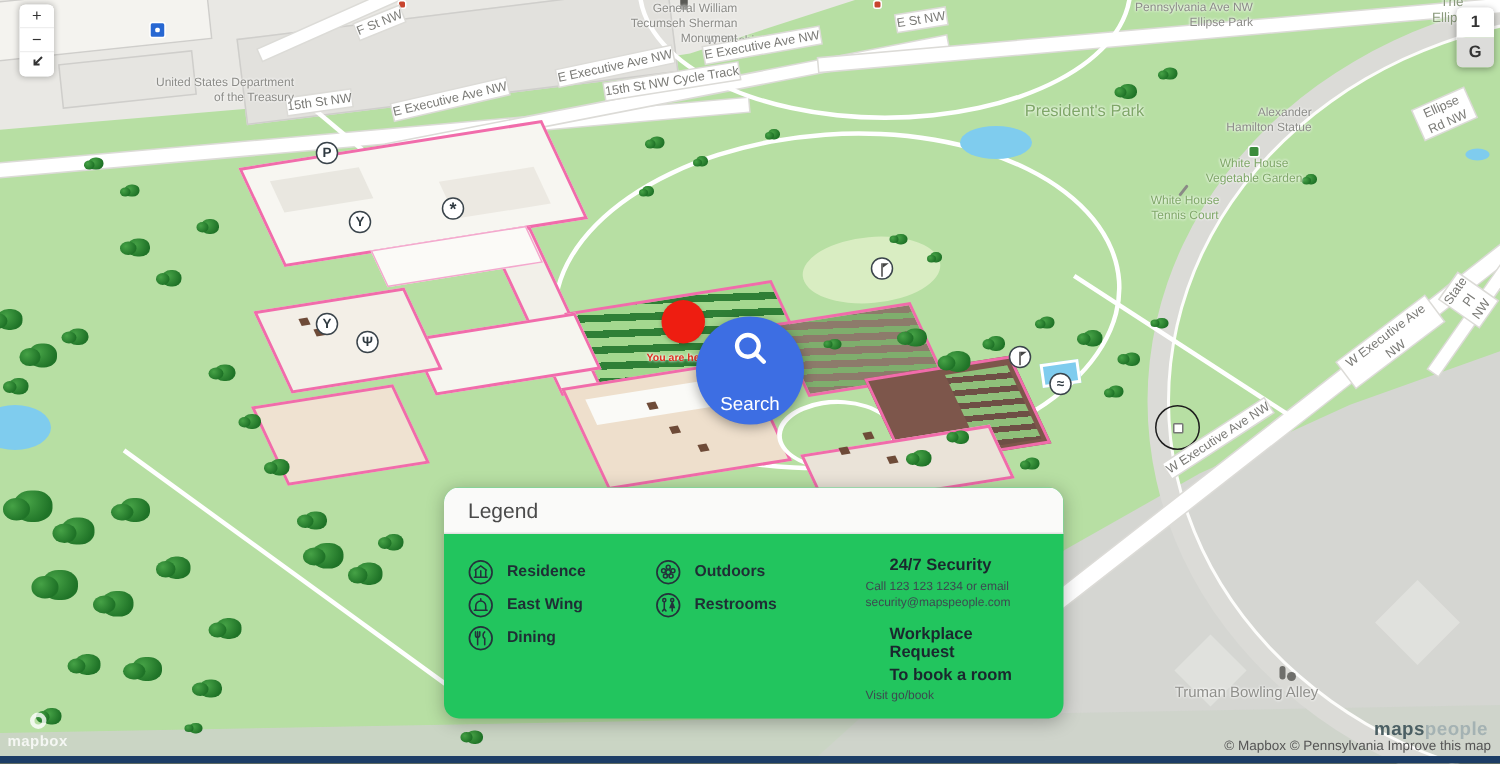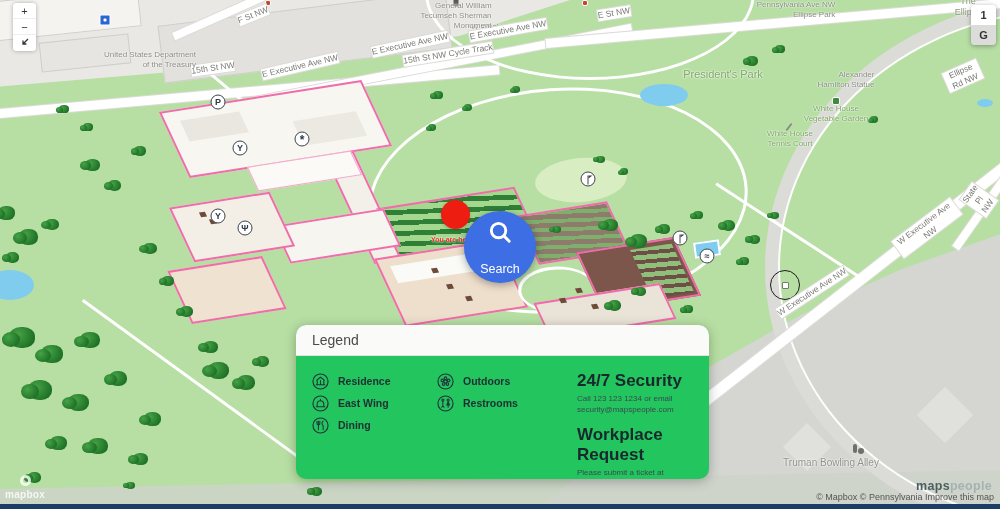--- a/index.html
+++ b/index.html
@@ -80,21 +80,21 @@
           border-radius:10px;box-shadow:0 2px 12px rgba(0,0,0,.28);overflow:hidden;}
   .legend-header{height:31px;line-height:31px;padding-left:16px;font-size:14px;color:#4a4a4a;
           background:#fafaf9;border-bottom:1px solid #e2e2e2;}
   .legend-body{display:flex;padding:14px 0 0 16px;}
   .lcol{width:125px;}
   .lcol2{width:140px;}
   .litem{display:flex;align-items:center;gap:9px;height:22px;}
   .llabel{font-size:10.5px;font-weight:600;color:#1f2e35;}
   .licon{width:17px;height:17px;display:inline-flex;}
   .linfo{width:128px;padding-top:1px;}
-  .linfo h4{margin:0 0 3px;font-size:17px;font-weight:bold;color:#1a282e;}
+  .linfo h4{margin:0 16px 3px;font-size:11px;font-weight:bold;color:#1a282e;}
   .linfo p{margin:0 0 9px;font-size:8px;line-height:1.35;color:#3c4a50;}
   
   .nav{position:absolute;left:13px;top:3px;width:23px;background:#fff;border-radius:4px;
        box-shadow:0 0 4px rgba(0,0,0,.3);overflow:hidden;}
   .nav button{display:block;width:100%;height:16px;border:none;background:#fff;font-size:11px;
        line-height:14px;color:#333;padding:0;cursor:pointer;border-bottom:1px solid #eee;}
   .nav button:last-child{border-bottom:none;}
   .floors{position:absolute;top:5px;right:4px;width:25px;border-radius:4px;overflow:hidden;
        box-shadow:0 1px 5px rgba(0,0,0,.35);}
   .floors button{display:block;width:100%;height:20px;border:none;padding:0;font-size:11px;
@@ -362,21 +362,20 @@
                 </g>
               </svg>
           </span>
           <span class="llabel">Restrooms</span>
         </div>
       </div>
       <div class="linfo">
         <h4>24/7 Security</h4>
         <p>Call 123 123 1234 or email security@mapspeople.com</p>
         <h4>Workplace Request</h4>
-        <p>Please submit a ticket at go/requests</p>
         <h4>To book a room</h4>
         <p>Visit go/book</p>
       </div>
     </div>
   </div>
 
   <div class="nav">
     <button>+</button>
     <button>−</button>
     <button>

